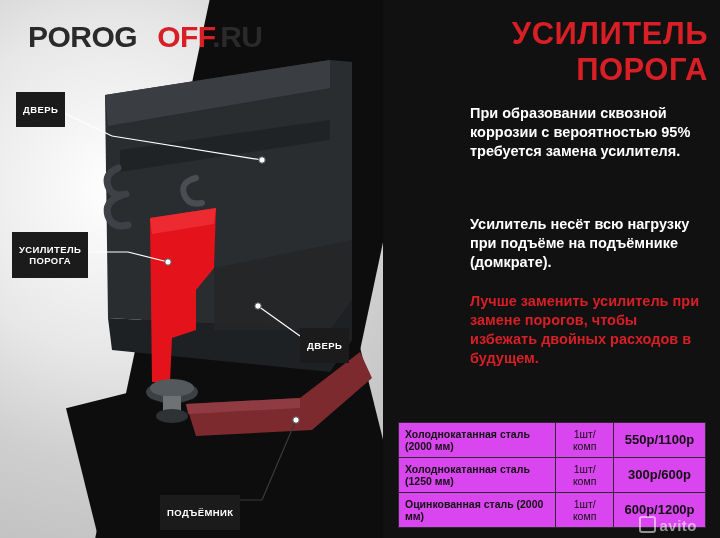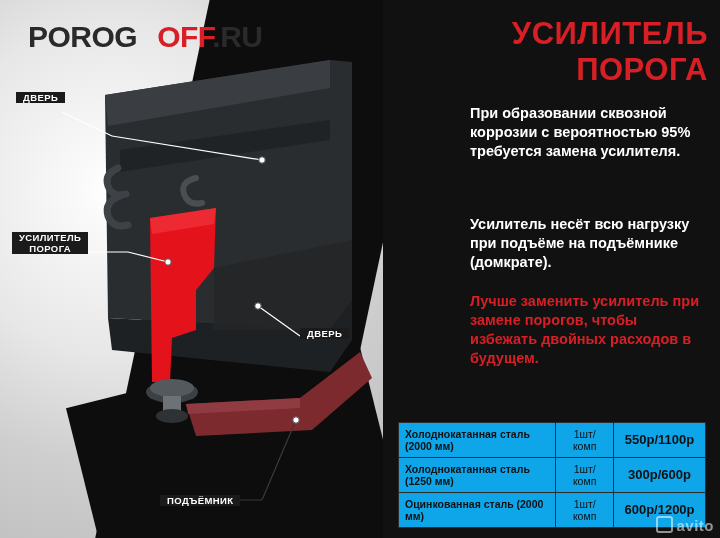--- a/index.html
+++ b/index.html
@@ -57,21 +57,21 @@
   
   .illus { position: absolute; left: 0; top: 0; width: 383px; height: 538px; }
 
   .label-box {
     position: absolute;
     background: #1b1b1b;
     color: #ffffff;
     font-size: 9.5px;
     font-weight: bold;
     letter-spacing: 0.4px;
-    padding: 0 7px;
+    padding: 12px 7px;
     line-height: 11px;
     text-align: center;
     white-space: pre-line;
   }
   .lbl-door   { left: 16px;  top: 92px; }
   .lbl-amp    { left: 12px;  top: 232px; }
   .lbl-porog  { left: 300px; top: 328px; }
   .lbl-lift   { left: 160px; top: 495px; }
 
   
@@ -105,39 +105,39 @@
   .p3 { top: 292px; color: #d81f26; }
 
   
   .price-table {
     position: absolute;
     left: 15px;
     top: 422px;
     width: 308px;
     border: 1px solid #ffffff;
     border-collapse: collapse;
-    background: #0ea5e9;
+    background: #d946ef;
     color: #111;
   }
   .price-table td {
     border: 1px solid #2b2b2b;
     font-size: 10.5px;
     font-weight: bold;
     padding: 5px 6px;
     line-height: 12px;
     vertical-align: middle;
   }
   .price-table td.name { width: 162px; }
   .price-table td.qty  { width: 52px; text-align: center; font-weight: normal; }
   .price-table td.price{ width: 82px; text-align: center; font-size: 13px; }
 
   
   .watermark {
     position: absolute;
-    right: 6px; bottom: 4px;
+    right: 23px; bottom: 4px;
     color: rgba(255,255,255,0.55);
     font-size: 15px;
     font-weight: bold;
     letter-spacing: 0.5px;
   }
   .wm-icon {
     display: inline-block;
     width: 13px; height: 13px;
     border: 2px solid rgba(255,255,255,0.55);
     border-radius: 3px;

